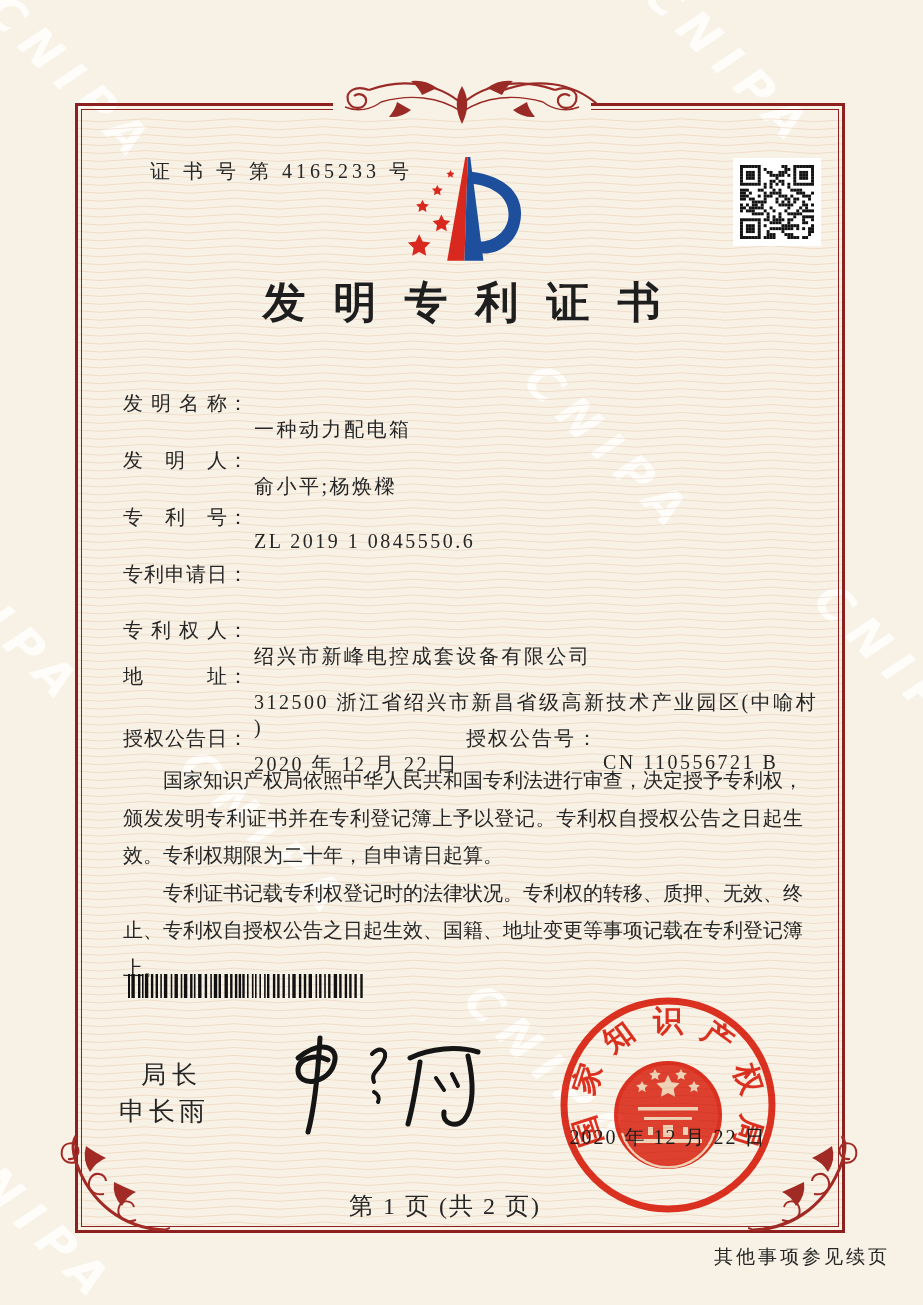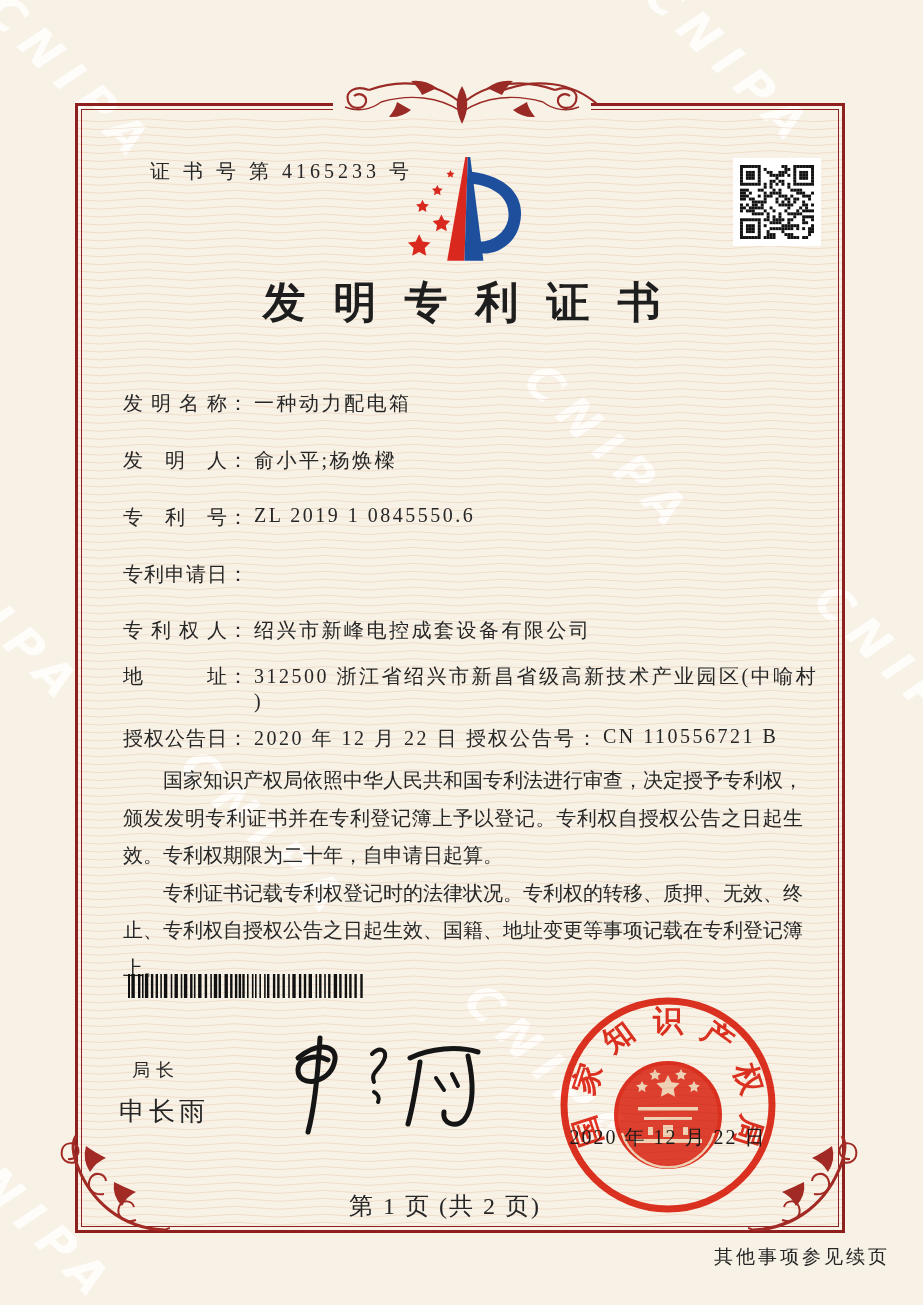--- a/index.html
+++ b/index.html
@@ -42,34 +42,34 @@
   .title{
     position:absolute;left:0;top:274px;width:923px;margin:0;
     text-align:center;font-size:43px;font-weight:bold;
     letter-spacing:28px;padding-left:28px;box-sizing:border-box;
     color:#1e1e1e;
   }
   
   .field-row{position:absolute;left:123px;display:flex;align-items:flex-start;font-size:20px;white-space:nowrap;}
   .flabel{display:inline-flex;justify-content:space-between;width:104px;flex:0 0 104px;}
   .fcolon{margin:0 6px 0 1px;}
-  .fvalue{letter-spacing:2.5px;}
+  .fvalue{letter-spacing:2.5px;margin-top:26px;}
   .fvalue .v2{display:block;letter-spacing:2.5px;}
   .fvalue.vfix{width:212px;flex:0 0 212px;}
   .flabel2{letter-spacing:2px;}
   
   .body-text{
     position:absolute;left:123px;top:762px;width:680px;
     font-size:20px;line-height:37.5px;text-align:justify;
   }
   .body-text p{margin:0;text-indent:2em;}
   
   #barcode{position:absolute;left:128px;top:974px;}
   
-  .sig-title{position:absolute;left:132px;top:1058px;font-size:18px;letter-spacing:6px;}
+  .sig-title{position:absolute;left:141px;top:1058px;font-size:25px;letter-spacing:6px;}
   .sig-name{position:absolute;left:119px;top:1094px;font-size:26px;letter-spacing:4px;}
   .sig-svg{position:absolute;left:268px;top:1032px;}
   
   .seal{position:absolute;left:556px;top:993px;width:224px;height:224px;mix-blend-mode:multiply;}
   .seal svg{position:absolute;inset:0;}
   .seal-char{
     position:absolute;left:50%;top:50%;
     font-size:30px;font-weight:bold;color:#e23323;
     font-family:"Liberation Sans","DejaVu Sans",sans-serif;
   }

